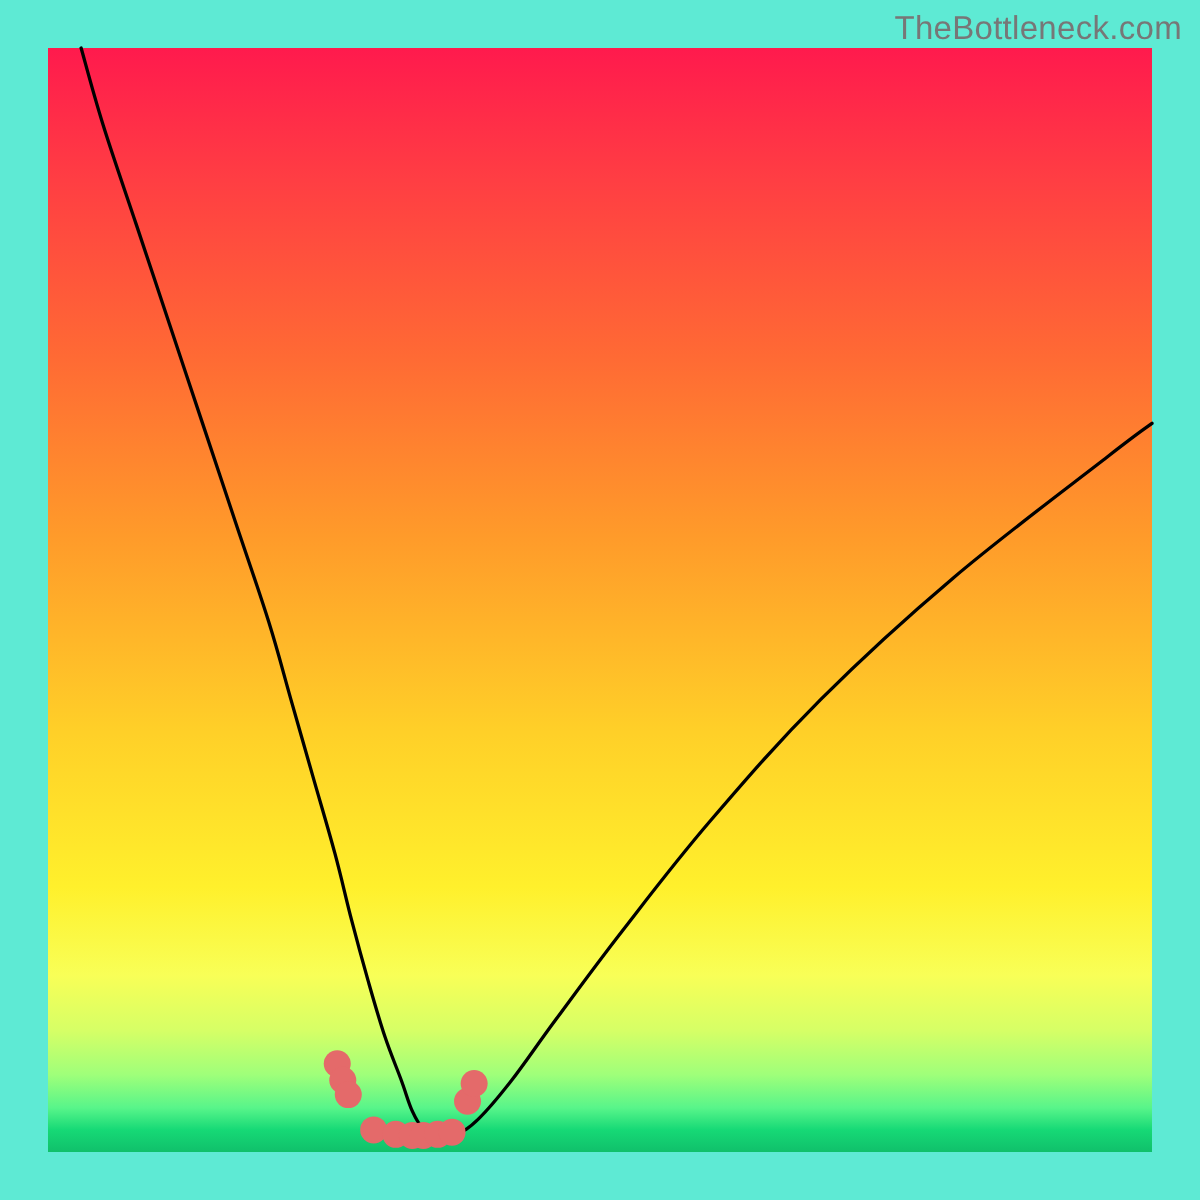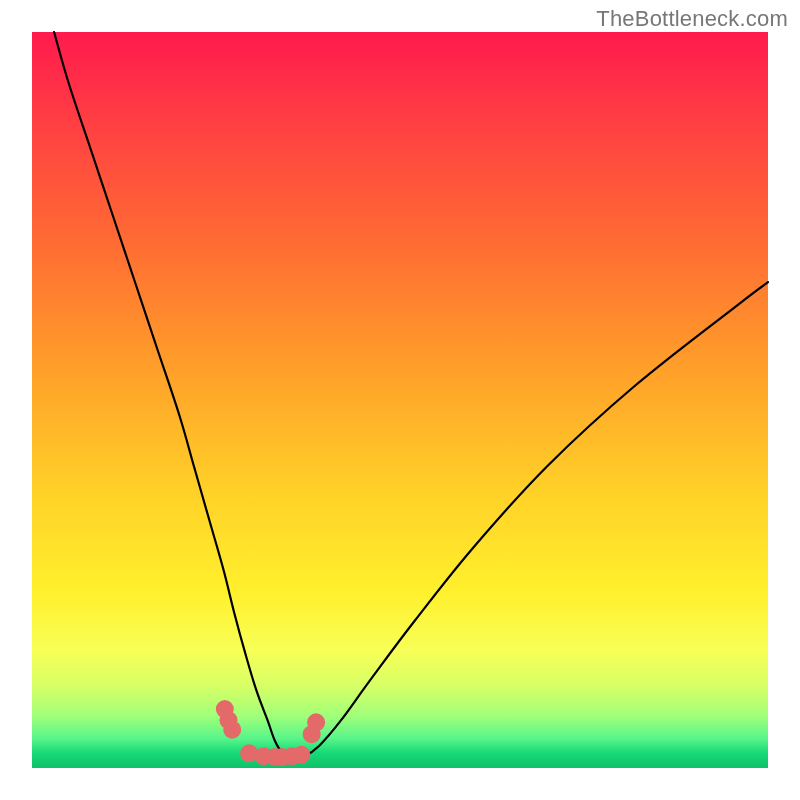--- a/index.html
+++ b/index.html
@@ -10,21 +10,21 @@
     background: #000;
     overflow: hidden;
     font-family: Arial, Helvetica, sans-serif;
   }
   .frame {
     position: absolute;
     left: 0;
     top: 0;
     width: 800px;
     height: 800px;
-    background: #ffffff;
+    background: #5eead4;
     text-align: center;
   }
   .plot-area {
     position: absolute;
     left: 32px;
     top: 32px;
     width: 736px;
     height: 736px;
     background: linear-gradient(to bottom,
       #ff1a4d 0%,

